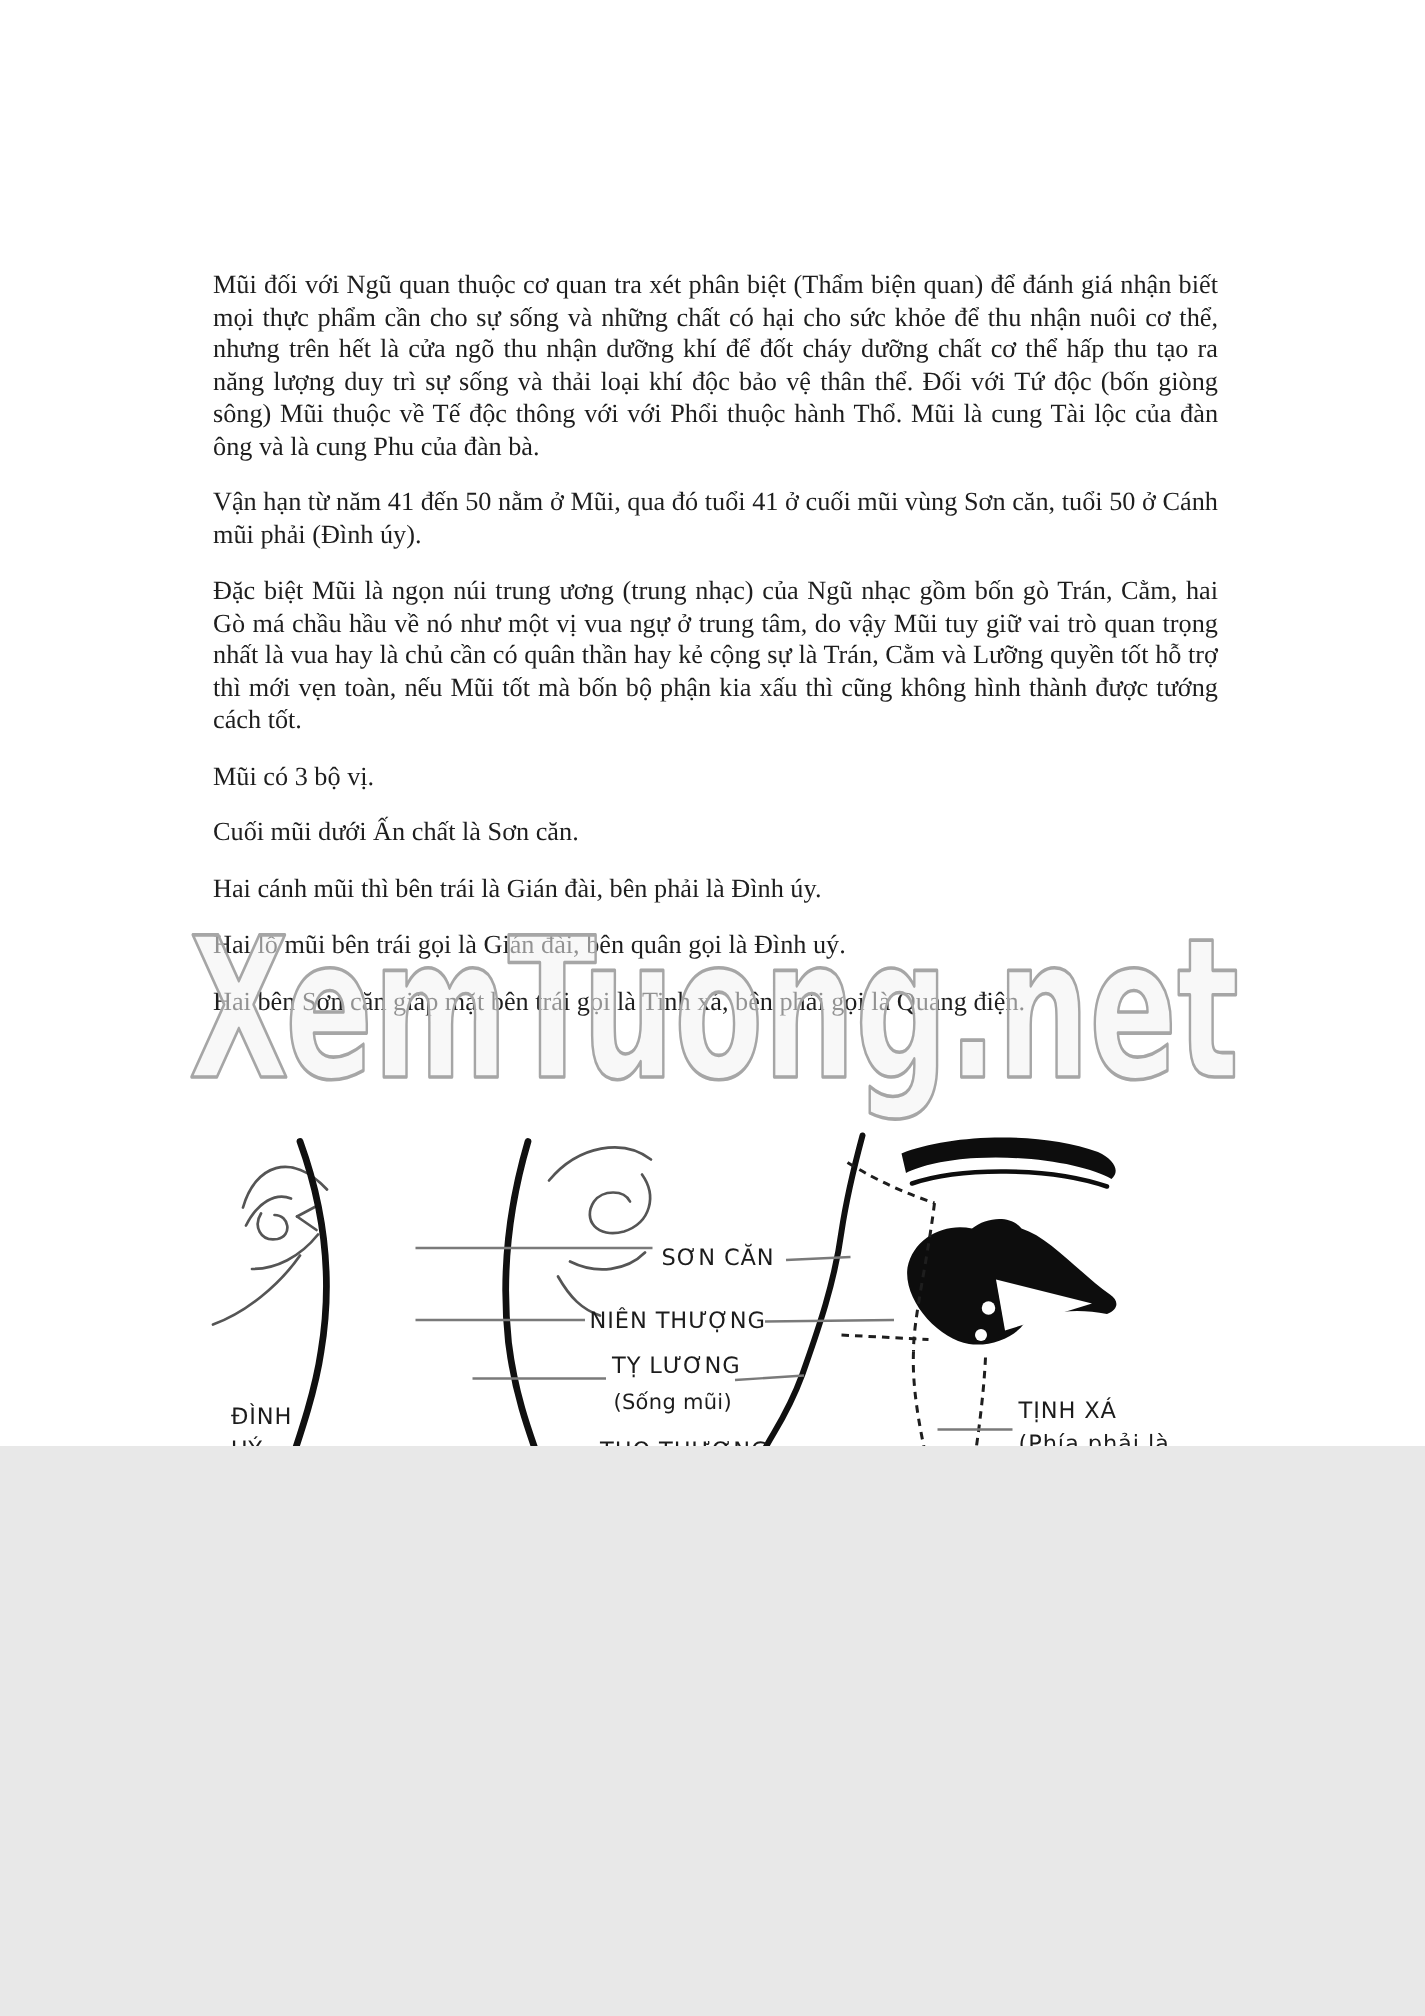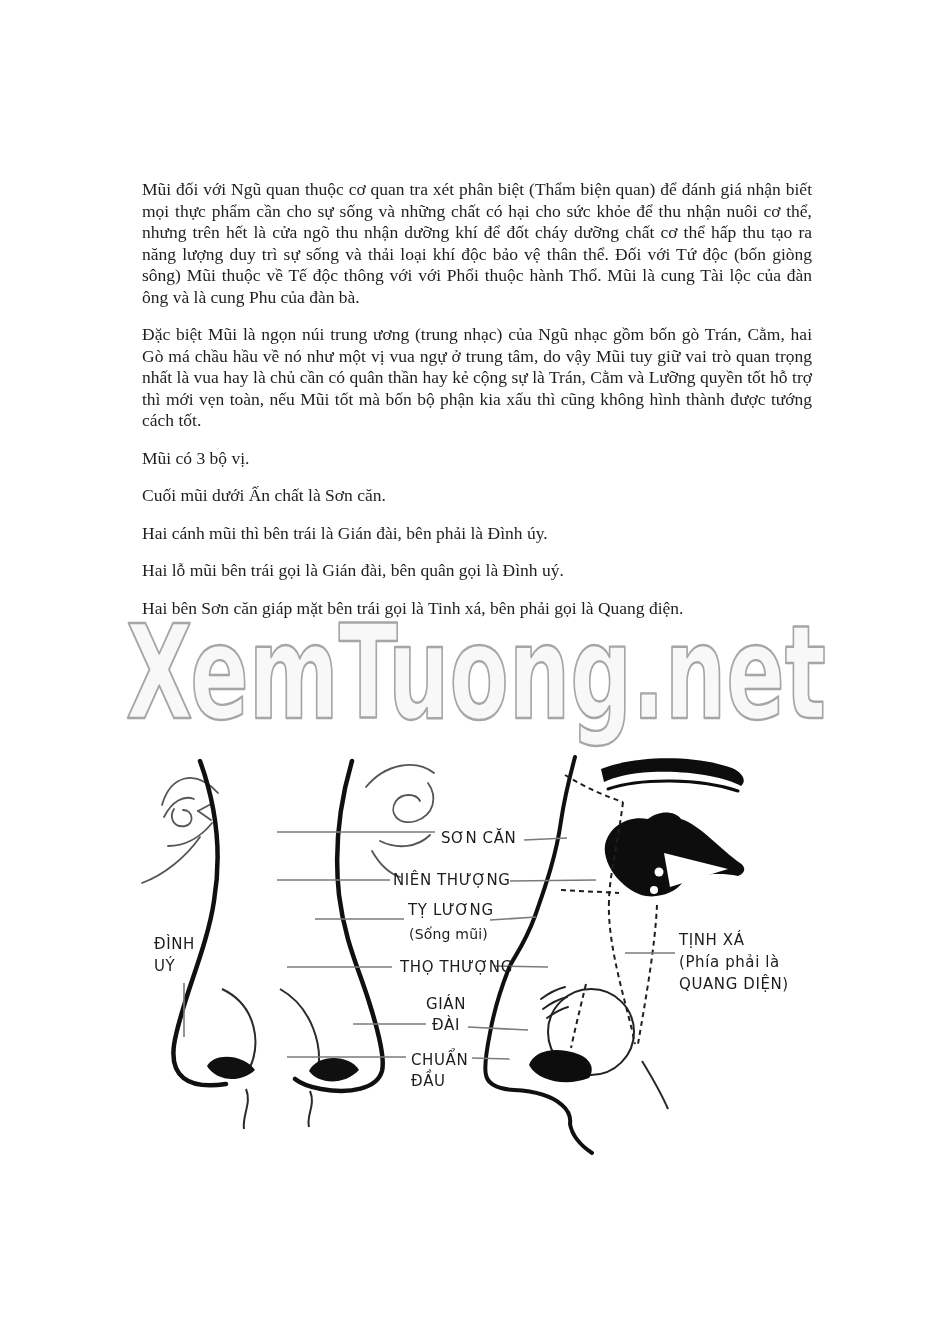--- a/index.html
+++ b/index.html
@@ -1,17 +1,17 @@
 <!DOCTYPE html>
 <html><head>
 <meta charset="utf-8">
 <style>
   html,body{margin:0;padding:0;background:#e8e8e8;}
   .page{
-    position:relative;width:950px;height:1344px;background:#ffffff;
+    position:relative;width:950px;height:964px;background:#ffffff;
     margin:0 auto;overflow:hidden;
     font-family:"Liberation Serif", serif;
   }
   .text-block{
     position:absolute;left:142px;top:179px;width:670px;
     font-size:17.5px;line-height:21.5px;color:#1e1e1e;
     text-align:justify;z-index:1;
   }
   .text-block p{margin:0 0 16px 0;}
   .watermark{
@@ -40,20 +40,21 @@
   }
   .footer .site{color:#4b5159;}
 </style>
 </head>
 <body>
 
 <div class="page">
 
   <div class="text-block">
     <p>Mũi đối với Ngũ quan thuộc cơ quan tra xét phân biệt (Thẩm biện quan) để đánh giá nhận biết mọi thực phẩm cần cho sự sống và những chất có hại cho sức khỏe để thu nhận nuôi cơ thể, nhưng trên hết là cửa ngõ thu nhận dưỡng khí để đốt cháy dưỡng chất cơ thể hấp thu tạo ra năng lượng duy trì sự sống và thải loại khí độc bảo vệ thân thể. Đối với Tứ độc (bốn giòng sông) Mũi thuộc về Tế độc thông với với Phổi thuộc hành Thổ. Mũi là cung Tài lộc của đàn ông và là cung Phu của đàn bà.</p>
+    <p>Vận hạn từ năm 41 đến 50 nằm ở Mũi, qua đó tuổi 41 ở cuối mũi vùng Sơn căn, tuổi 50 ở Cánh mũi phải (Đình úy).</p>
     <p>Đặc biệt Mũi là ngọn núi trung ương (trung nhạc) của Ngũ nhạc gồm bốn gò Trán, Cằm, hai Gò má chầu hầu về nó như một vị vua ngự ở trung tâm, do vậy Mũi tuy giữ vai trò quan trọng nhất là vua hay là chủ cần có quân thần hay kẻ cộng sự là Trán, Cằm và Lưỡng quyền tốt hỗ trợ thì mới vẹn toàn, nếu Mũi tốt mà bốn bộ phận kia xấu thì cũng không hình thành được tướng cách tốt.</p>
     <p>Mũi có 3 bộ vị.</p>
     <p>Cuối mũi dưới Ấn chất là Sơn căn.</p>
     <p>Hai cánh mũi thì bên trái là Gián đài, bên phải là Đình úy.</p>
     <p>Hai lỗ mũi bên trái gọi là Gián đài, bên quân gọi là Đình uý.</p>
     <p>Hai bên Sơn căn giáp mặt bên trái gọi là Tinh xá, bên phải gọi là Quang điện.</p>
   </div>
 
   <svg class="watermark" viewBox="0 0 726 160">
     <text x="363" y="120" text-anchor="middle" font-size="130" textLength="700" lengthAdjust="spacingAndGlyphs">XemTuong.net</text>

